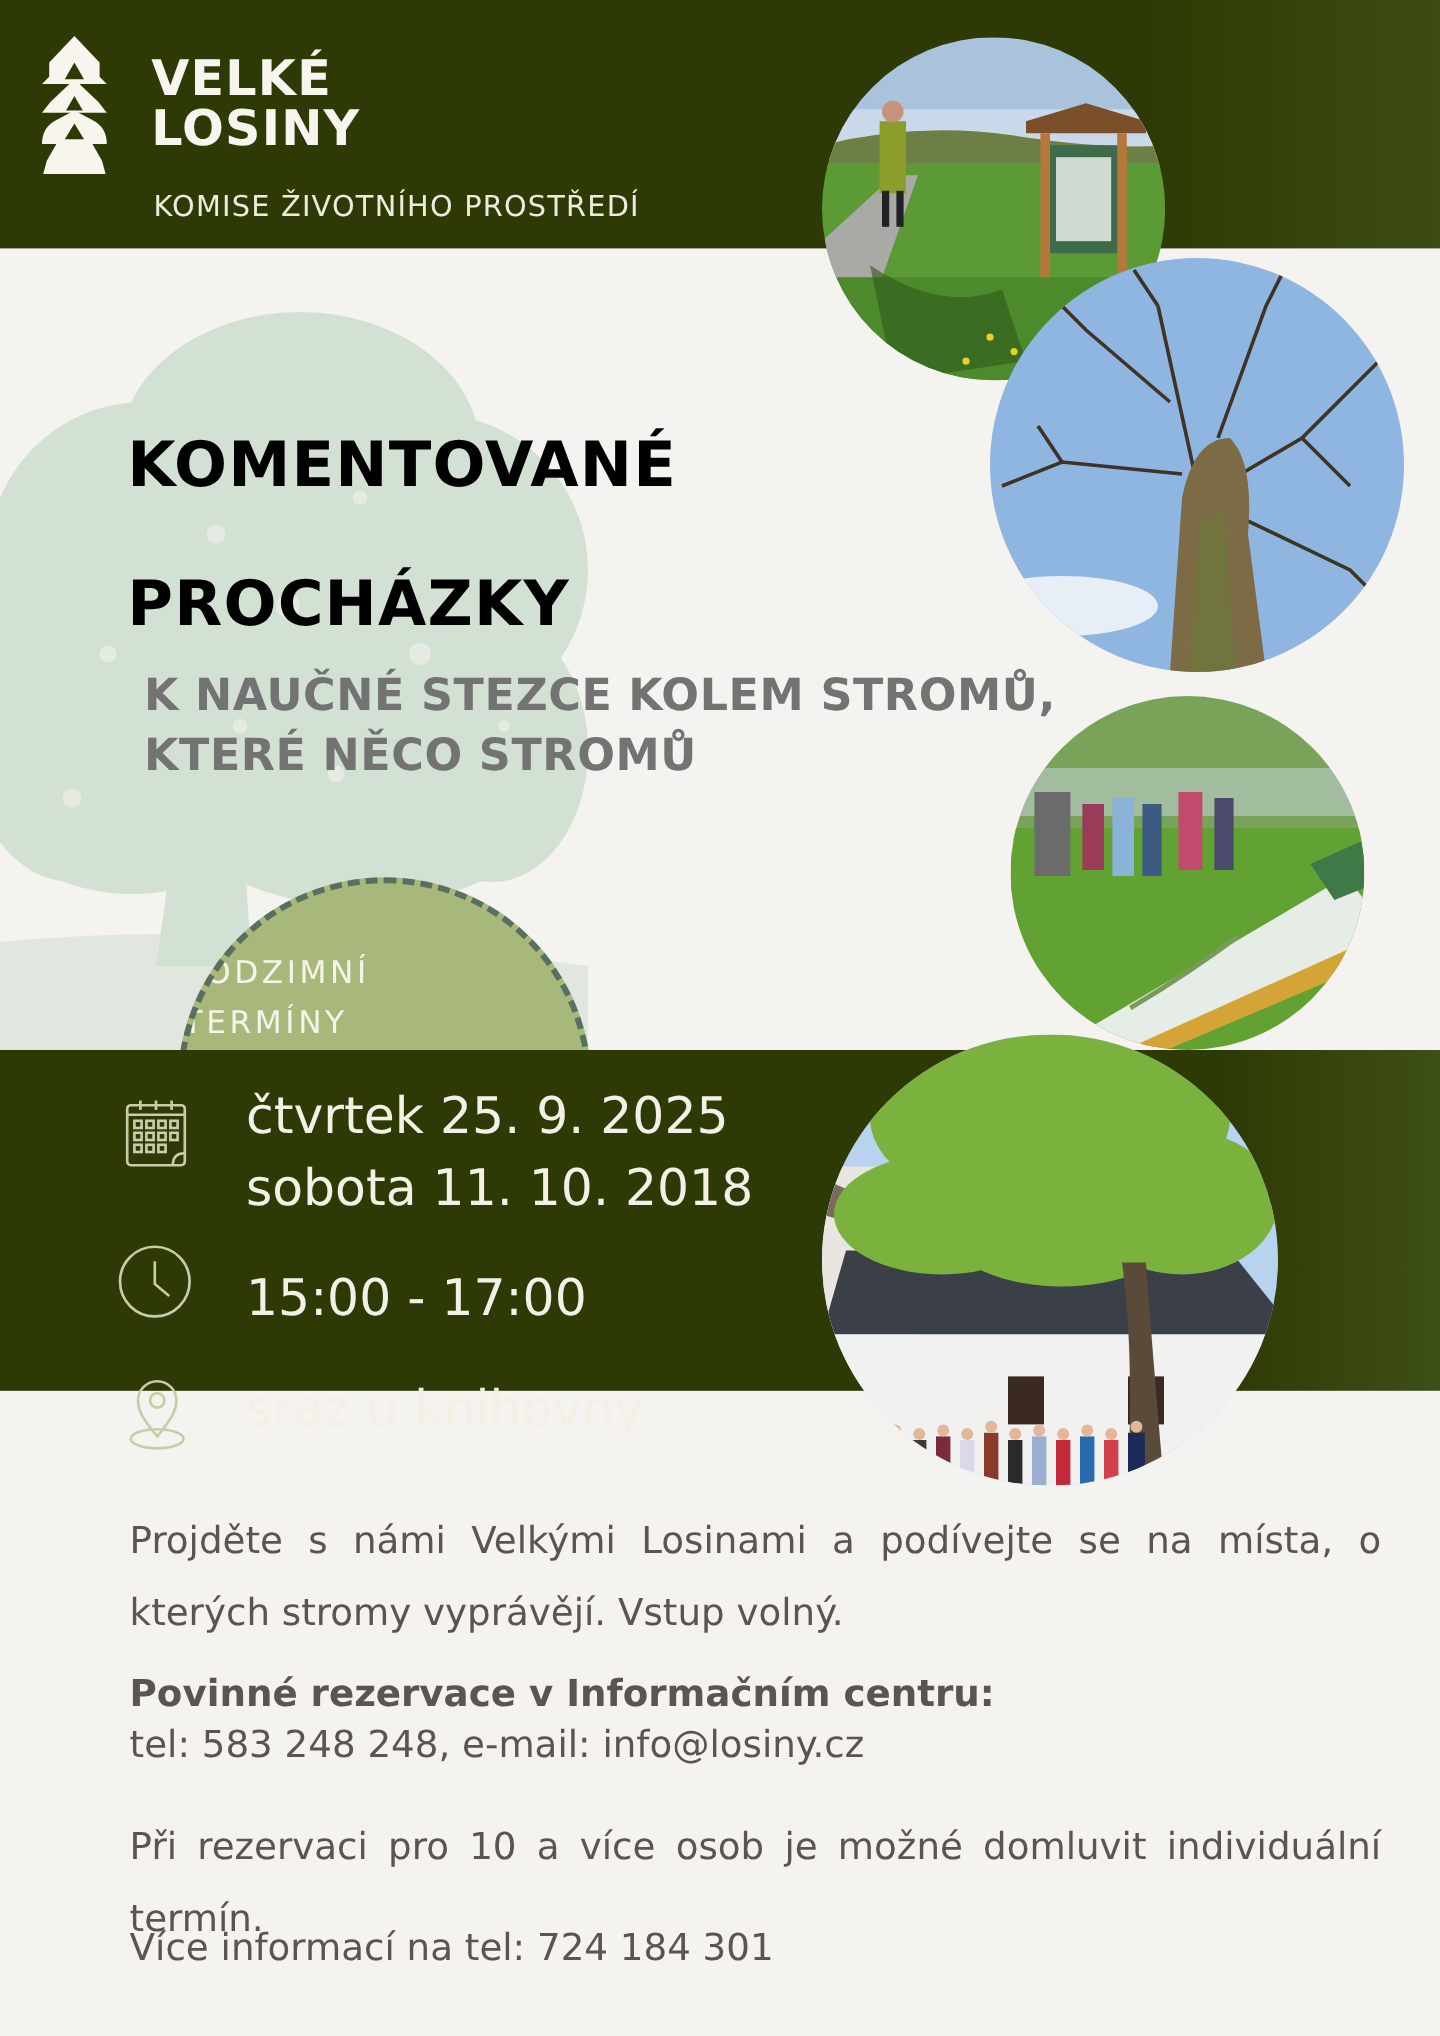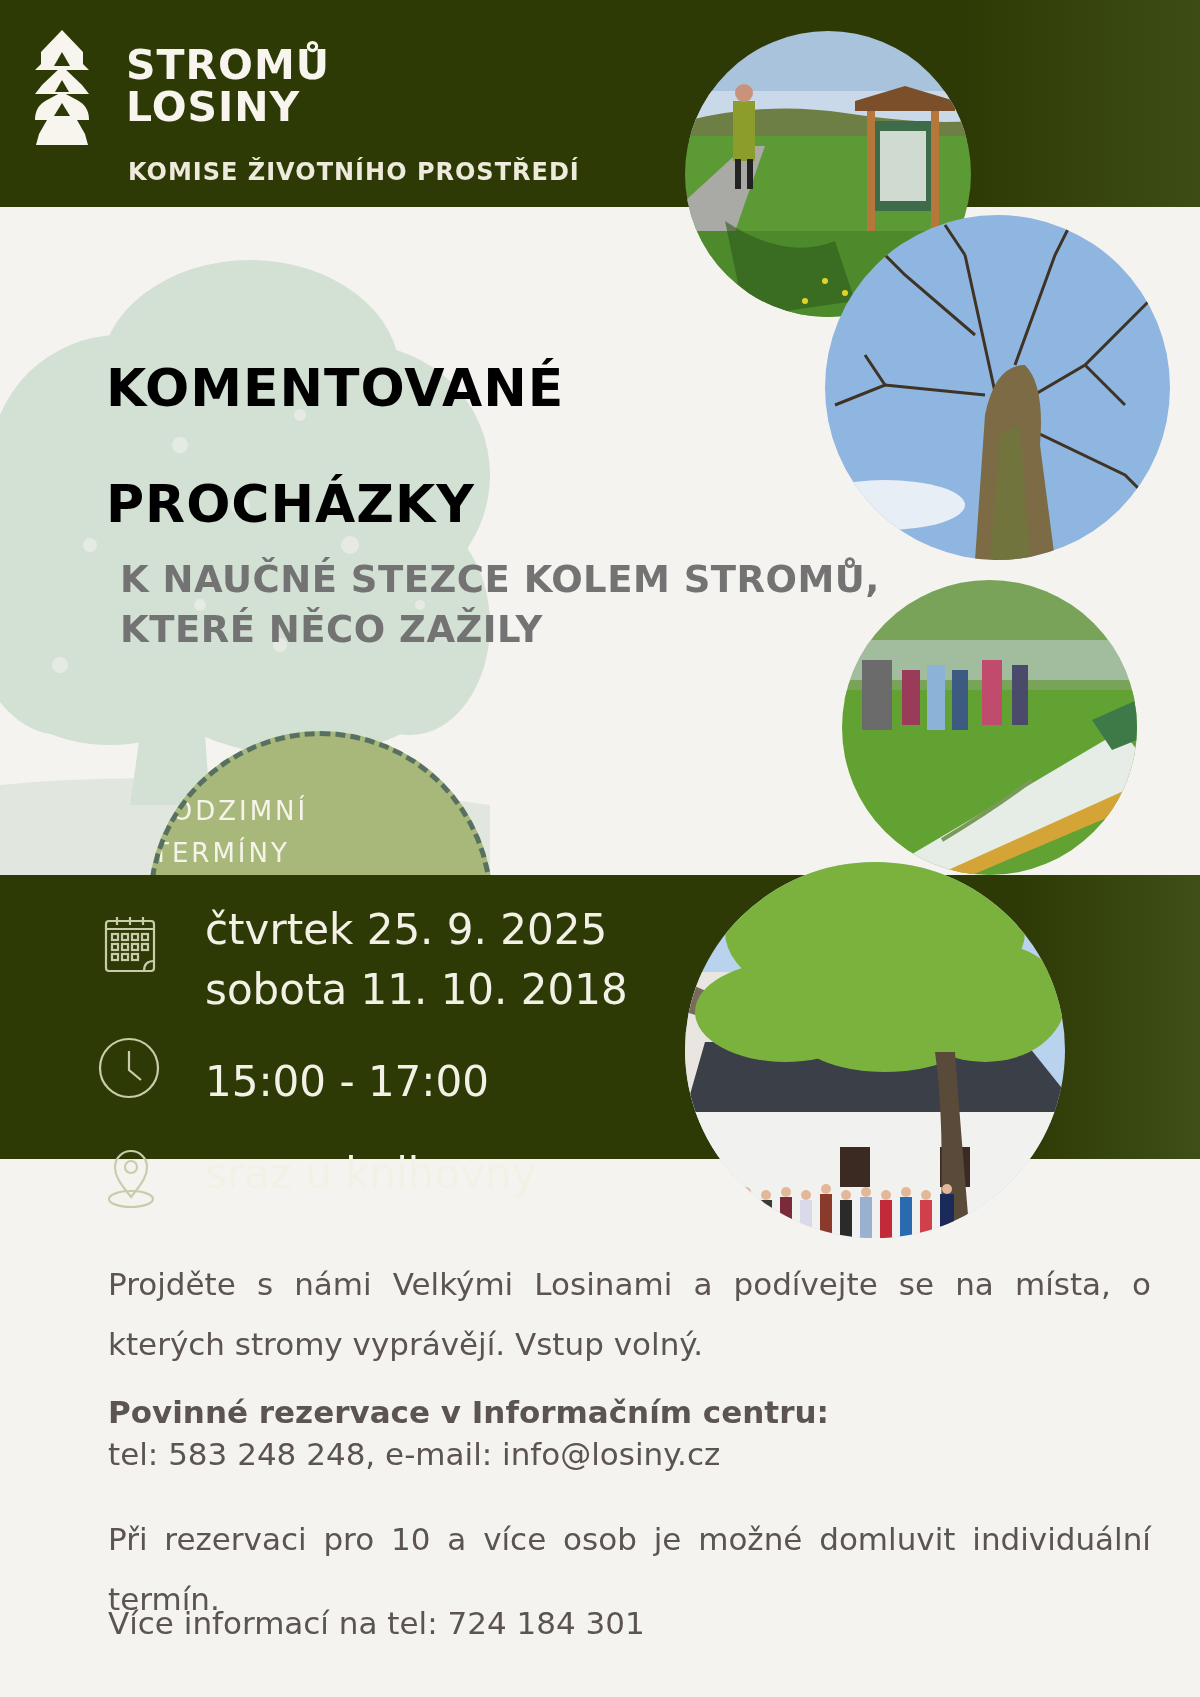--- a/index.html
+++ b/index.html
@@ -18,21 +18,21 @@
   }
   .logo { position: absolute; left: 33px; top: 30px; width: 58px; height: 115px; }
   .brand {
     position: absolute; left: 126px; top: 44px;
     color: #f7f5ee; font-family: "DejaVu Sans", sans-serif; font-weight: bold;
     font-size: 41px; line-height: 42px; letter-spacing: 1px;
   }
   .committee {
     position: absolute; left: 128px; top: 158px;
     color: #eeeadc; font-family: "DejaVu Sans", sans-serif;
-    font-size: 24px; letter-spacing: 1px; font-weight: bold;
+    font-size: 24px; letter-spacing: 1px; font-weight: normal;
   }
 
   
   .tree-bg { position: absolute; left: 0; top: 245px; width: 490px; height: 630px; }
 
   
   .title {
     position: absolute; left: 106px; top: 330px;
     color: #000000; font-family: "DejaVu Sans", sans-serif; font-weight: bold;
     font-size: 52px; line-height: 116px; letter-spacing: 1px;
@@ -89,21 +89,21 @@
     <svg class="logo" viewBox="0 0 58 115">
       <path d="M29 0 L50 22 L50 34 L56 40 L2 40 L8 34 L8 22 Z" fill="#f7f5ee"></path>
       <path d="M29 22 L37 36 L21 36 Z" fill="#2e3a05"></path>
       <path d="M29 36 L49 55 L56 64 L2 64 L9 55 Z" fill="#f7f5ee"></path>
       <path d="M29 50 L36 62 L22 62 Z" fill="#2e3a05"></path>
       <path d="M29 62 L44 70 Q56 76 56 90 L2 90 Q2 76 14 70 Z" fill="#f7f5ee"></path>
       <path d="M29 73 L37 86 L21 86 Z" fill="#2e3a05"></path>
       <path d="M14 90 L44 90 L52 104 L55 115 L3 115 L6 104 Z" fill="#f7f5ee"></path>
     </svg>
     <div class="brand">
-      <div>STROMŮ</div>
+      <div>VELKÉ</div>
       <div>LOSINY</div>
     </div>
     <div class="committee">KOMISE ŽIVOTNÍHO PROSTŘEDÍ</div>
   </div>
 
   <svg class="tree-bg" viewBox="0 0 490 630">
     <g fill="#d3e0d4">
       <ellipse cx="250" cy="130" rx="150" ry="115"></ellipse>
       <ellipse cx="120" cy="220" rx="130" ry="130"></ellipse>
       <ellipse cx="360" cy="230" rx="130" ry="130"></ellipse>
@@ -127,21 +127,21 @@
         <circle cx="280" cy="400" r="7"></circle>
     </g>
   </svg>
 
   <div class="title">
     <div>KOMENTOVANÉ</div>
     <div>PROCHÁZKY</div>
   </div>
   <div class="subtitle">
     <div>K NAUČNÉ STEZCE KOLEM STROMŮ,</div>
-    <div>KTERÉ NĚCO ZAŽILY</div>
+    <div>KTERÉ NĚCO STROMŮ</div>
   </div>
 
   <div class="badge">
     <div class="badge-text">
       <div>PODZIMNÍ</div>
       <div>TERMÍNY</div>
     </div>
   </div>
 
   <div class="mid-band">

